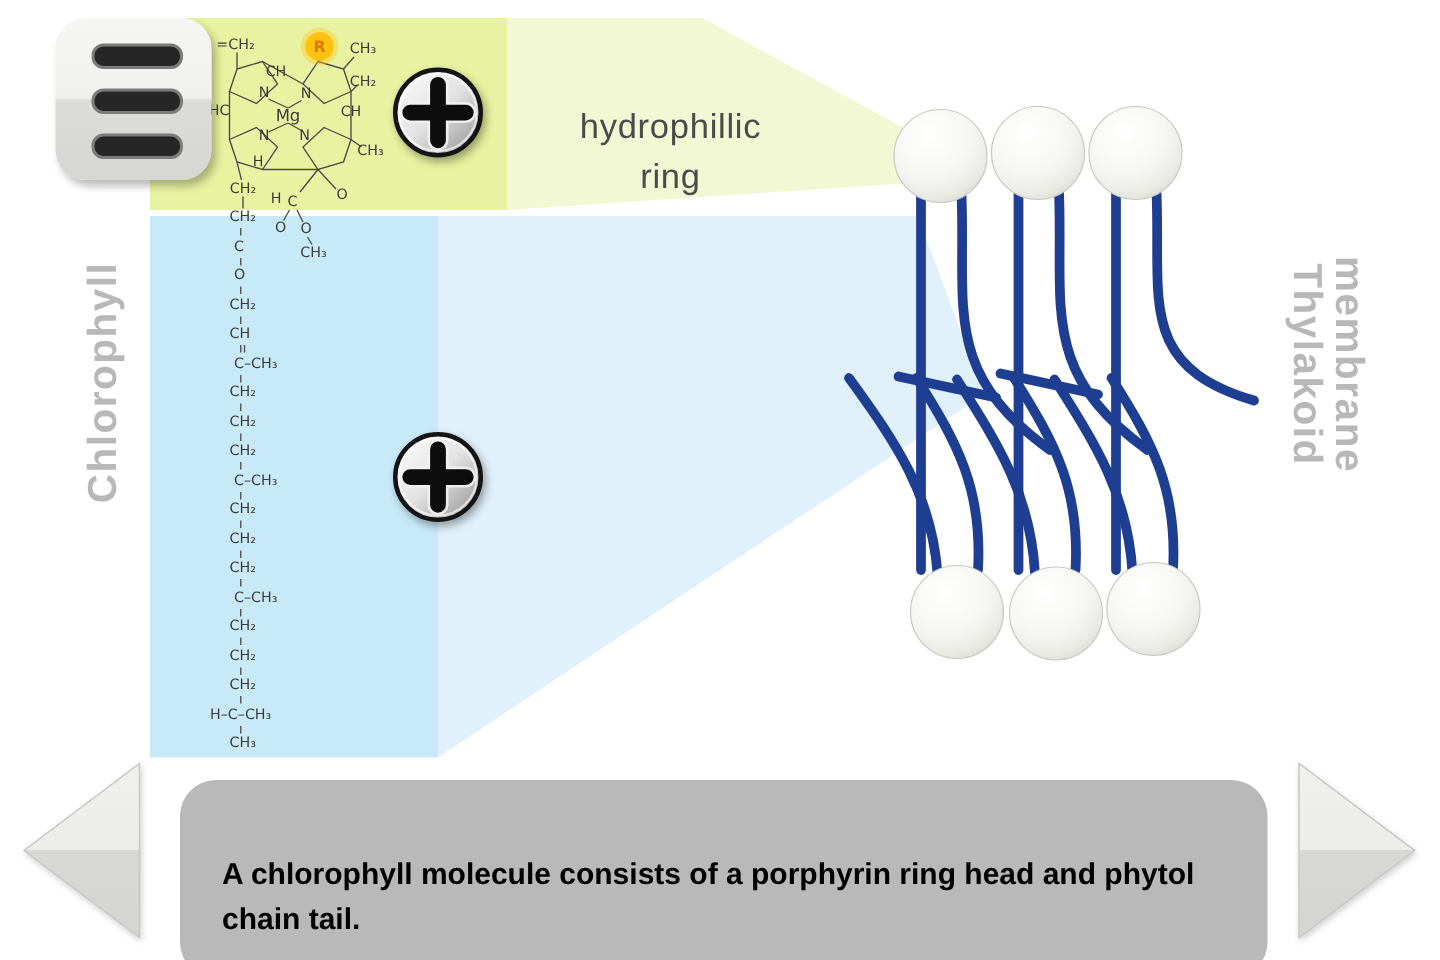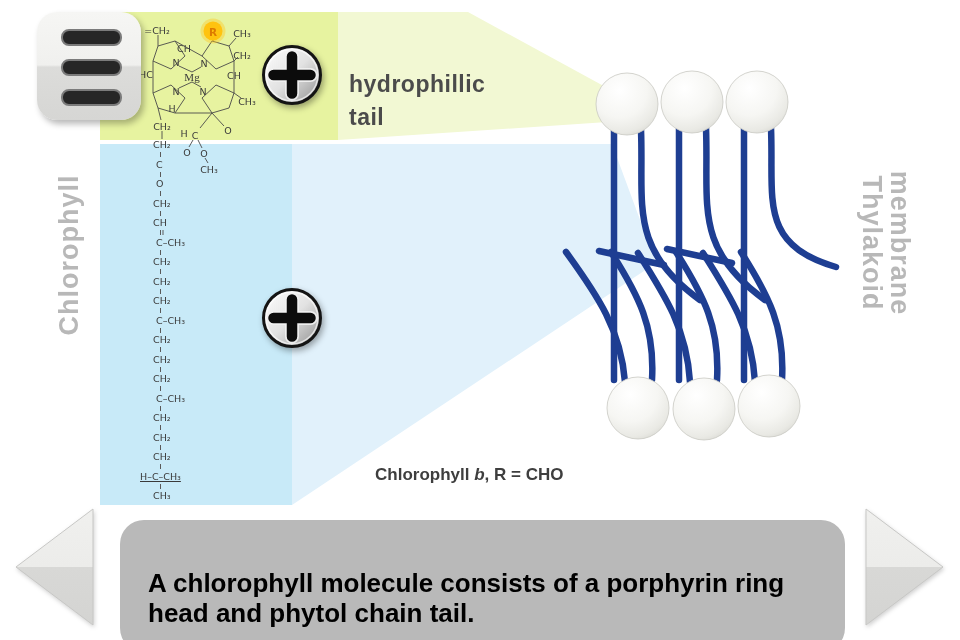--- a/index.html
+++ b/index.html
@@ -21,52 +21,52 @@
   #plus-bottom{left:260px;top:286px;}
 
   
   .side-label{position:absolute;font-weight:bold;font-size:27px;letter-spacing:1px;
     white-space:nowrap;transform-origin:center;}
   #lbl-chlorophyll{left:69px;top:255px;transform:translate(-50%,-50%) rotate(-90deg);}
   #lbl-thyl1{left:871px;top:243px;transform:translate(-50%,-50%) rotate(90deg);}
   #lbl-thyl2{left:899px;top:243px;transform:translate(-50%,-50%) rotate(90deg);}
 
   
-  .zone-label{position:absolute;width:196px;text-align:left;font-weight:bold;
+  .zone-label{position:absolute;width:196px;text-align:center;font-weight:normal;
     font-size:23px;line-height:33px;color:#4b4b4b;letter-spacing:.5px;}
   #head-label{left:349px;top:68px;}
   #tail-label{left:349px;top:256px;}
 
   
   .rl{position:absolute;transform:translate(-50%,-50%);white-space:nowrap;
     font-family:"DejaVu Sans",sans-serif;font-size:9.5px;color:#3a3a3a;}
-  .rl.big{font-size:11px;font-family:Liberation Serif, serif;}
+  .rl.big{font-size:11px;}
   #r-badge{position:absolute;left:213px;top:31px;width:19px;height:19px;border-radius:50%;
     transform:translate(-50%,-50%);box-shadow:0 0 0 3px rgba(255,198,30,.4);
     display:flex;align-items:center;justify-content:center;
     font-family:"DejaVu Sans",sans-serif;font-size:10.5px;font-weight:bold;color:#dd7a00;}
   #chain{position:absolute;left:134px;top:138px;width:110px;}
   .chain-row{position:relative;height:13px;margin-bottom:6.5px;
     font-family:"DejaVu Sans",sans-serif;font-size:9.5px;line-height:13px;color:#3a3a3a;
     white-space:nowrap;}
   .chain-row::before{content:"";position:absolute;left:26px;top:-5.5px;width:1px;height:5px;
     background:#5a5a5a;}
   .chain-row:first-child::before{display:none;}
   .chain-row.dbl::before{box-shadow:2.5px 0 0 #5a5a5a;}
-  .pa{padding-left:19px;} .pb{padding-left:22px;} .pc{padding-left:6px;text-decoration:underline;}
+  .pa{padding-left:19px;} .pb{padding-left:22px;} .pc{padding-left:6px;}
 
   
   #variants{position:absolute;left:375px;top:460px;font-size:17px;font-weight:bold;
     color:#3e3e3e;line-height:30px;}
   #variants em{font-style:italic;}
 
   
   #caption-box{position:absolute;left:120px;top:520px;width:725px;height:132px;
     border-radius:24px;}
-  #caption-text{margin:48px 0 0 28px;width:670px;font-size:26px;line-height:30px;
+  #caption-text{margin:48px 0 0 28px;width:670px;font-size:20px;line-height:30px;
     font-weight:bold;color:#000000;}
 
   
   .nav-arrow{position:absolute;width:82px;height:122px;cursor:pointer;
     filter:drop-shadow(1px 2px 2px rgba(0,0,0,.18));}
   #prev-btn{left:13px;top:506px;}
   #next-btn{left:864px;top:506px;}
 </style>
 </head>
 <body>
@@ -180,33 +180,30 @@
     <div class="chain-row pb">C–CH₃</div>
     <div class="chain-row pa">CH₂</div>
     <div class="chain-row pa">CH₂</div>
     <div class="chain-row pa">CH₂</div>
     <div class="chain-row pc">H–C–CH₃</div>
     <div class="chain-row pa">CH₃</div>
   </div>
 
   <div class="zone-label" id="head-label">
     <div>hydrophillic</div>
-    <div>tail</div>
+    <div>ring</div>
   </div>
   <div class="zone-label" id="tail-label">
   </div>
 
   <div class="side-label" id="lbl-chlorophyll" style="color:#b8b8b8;">Chlorophyll</div>
   <div class="side-label" id="lbl-thyl1" style="color:#b8b8b8;">Thylakoid</div>
   <div class="side-label" id="lbl-thyl2" style="color:#b8b8b8;">membrane</div>
 
   <div id="variants">
-    <div>
-      <span>Chlorophyll </span><em>b</em><span>, R = CHO</span>
-    </div>
   </div>
 
   <div class="menu-btn">
     <div>
       <div class="menu-bar" style="top:17px"></div>
       <div class="menu-bar" style="top:47px"></div>
       <div class="menu-bar" style="top:77px"></div>
     </div>
   </div>
 

